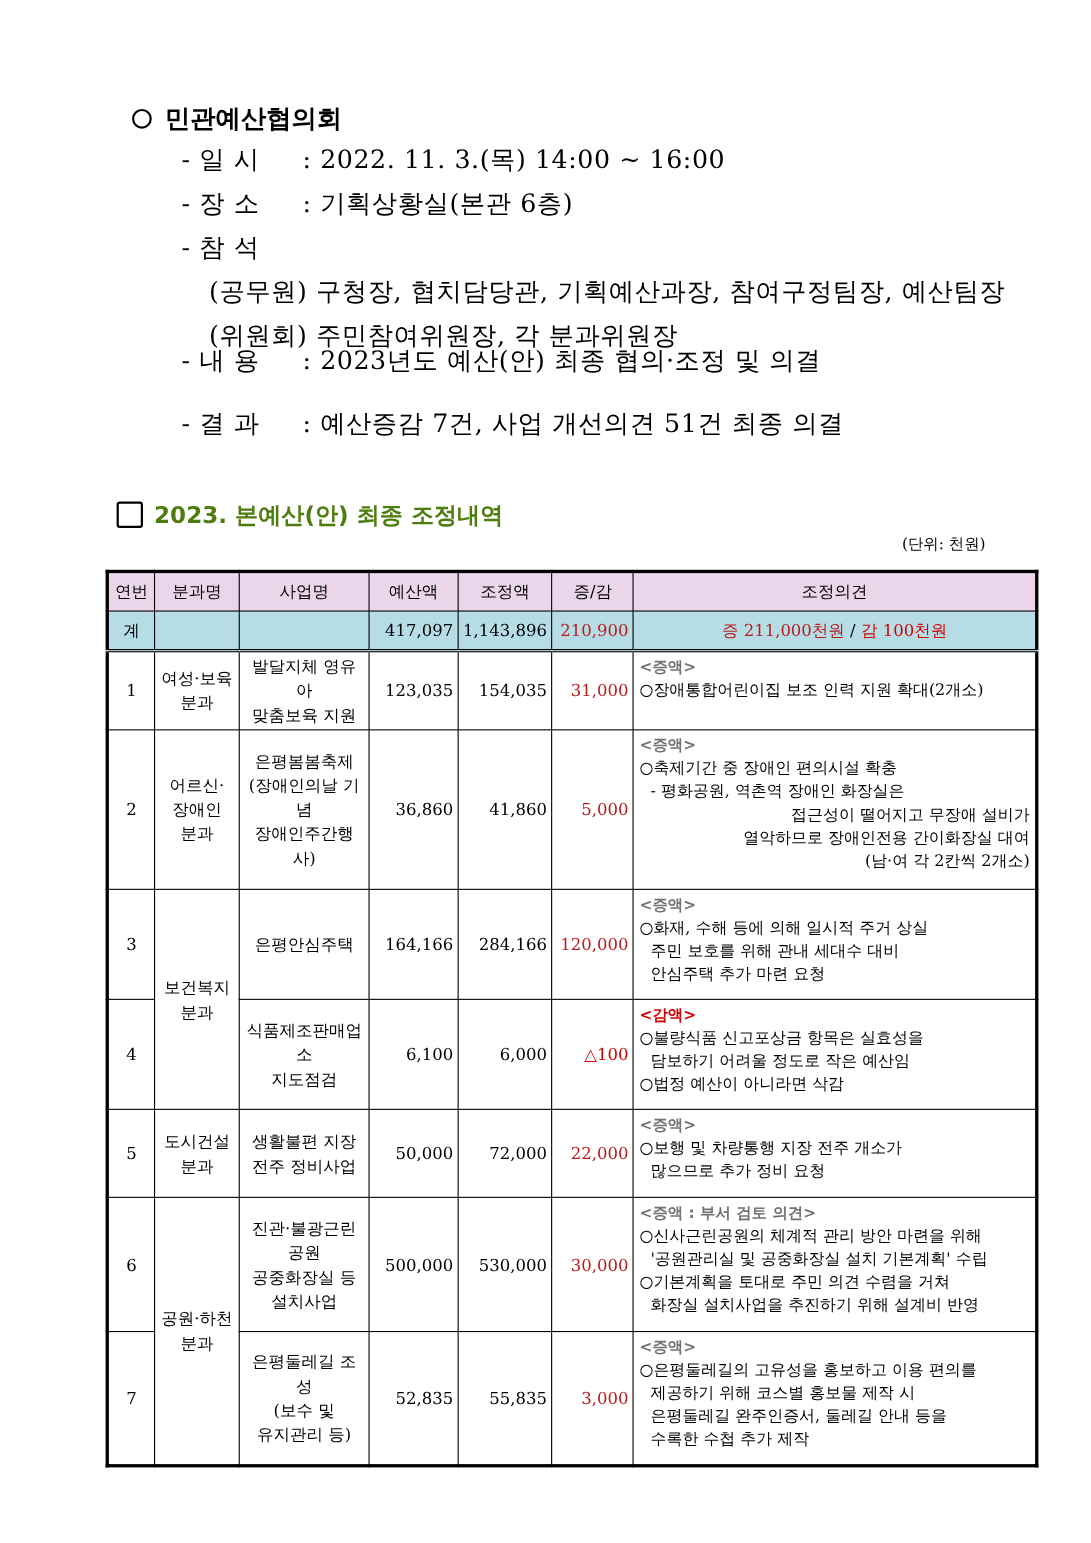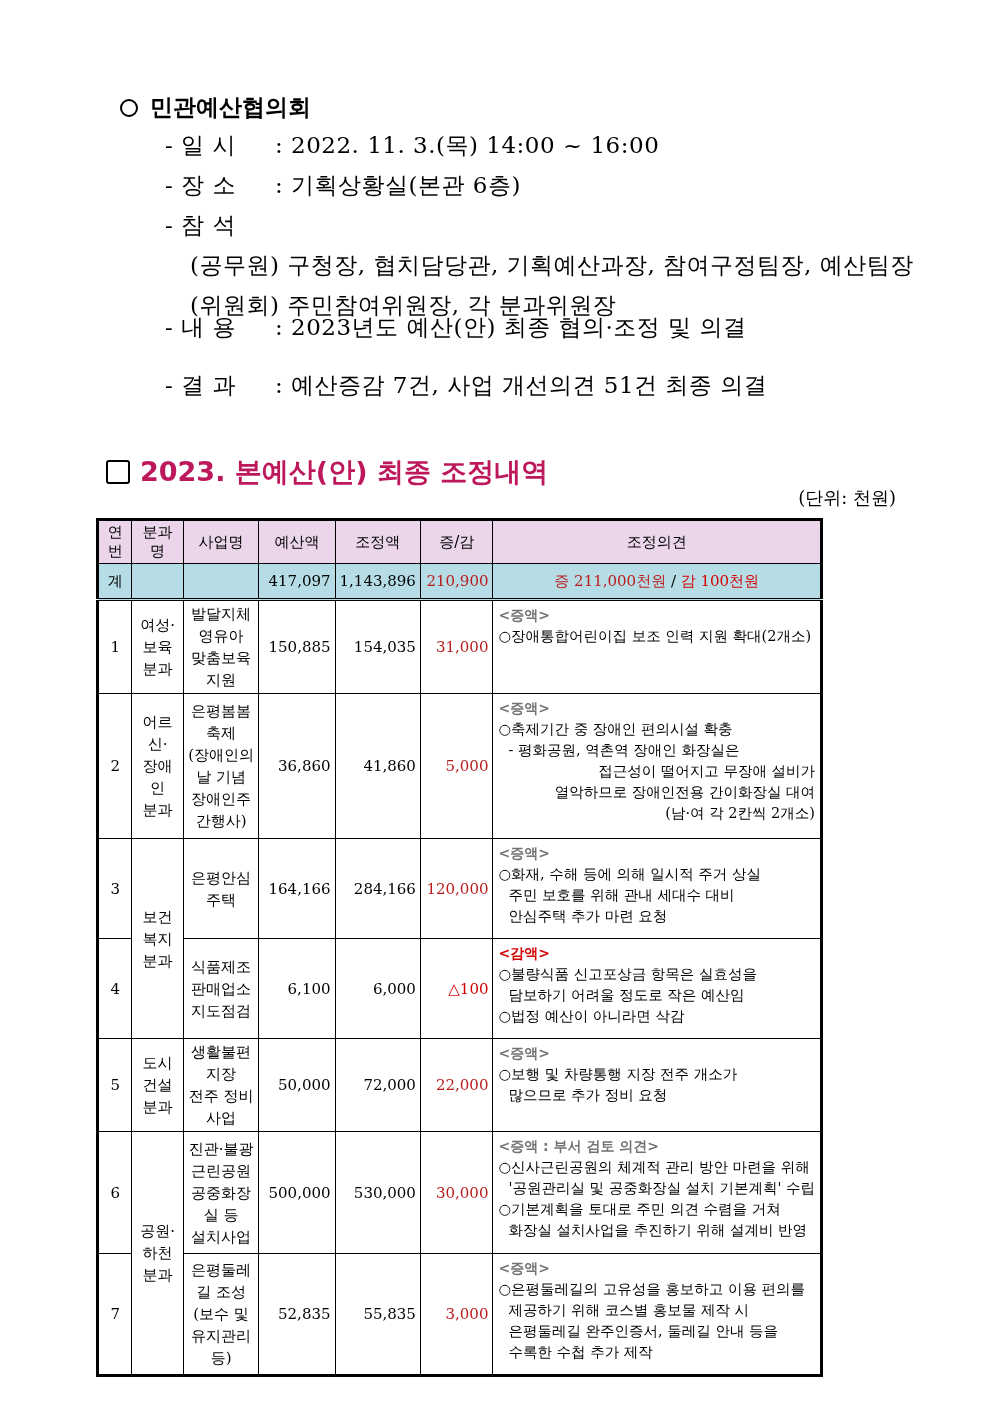--- a/index.html
+++ b/index.html
@@ -2,24 +2,24 @@
 <html><head>
 <meta charset="utf-8">
 <style>
   html, body { margin:0; padding:0; background:#ffffff; }
   body { width:992px; height:1403px; position:relative; font-family:"DejaVu Serif","Liberation Serif",serif; color:#000; overflow:hidden; }
   .sec { position:absolute; left:120px; top:92px; }
   .sec-title { font-family:"DejaVu Sans","Liberation Sans",sans-serif; font-weight:bold; font-size:23px; display:flex; align-items:center; gap:12px; }
   .circ { display:inline-block; width:14px; height:14px; border:2px solid #000; border-radius:50%; }
   .line { position:absolute; font-size:23px; white-space:nowrap; letter-spacing:0.5px;margin-left:20px; }
   .lbl { display:inline-block; width:110px; }
-  .h2 { position:absolute; left:106px; top:454px; display:flex; align-items:center; gap:10px; font-family:"DejaVu Sans","Liberation Sans",sans-serif; font-weight:bold; font-size:27px; color:#be185d; }
+  .h2 { position:absolute; left:106px; top:454px; display:flex; align-items:center; gap:10px; font-family:"DejaVu Sans","Liberation Sans",sans-serif; font-weight:bold; font-size:21px; color:#4d7c0f; }
   .box { display:inline-block; width:20px; height:20px; border:2px solid #000; border-radius:3px; }
-  .unit { position:absolute; right:96px; top:486px; font-size:18px; }
-  table { position:absolute; left:96px; top:518px; width:727px; border-collapse:collapse; font-size:15px; border:3px solid #000; }
+  .unit { position:absolute; right:96px; top:486px; font-size:14px; }
+  table { position:absolute; left:96px; top:518px; width:848px; border-collapse:collapse; font-size:15px; border:3px solid #000; }
   td, th { border:1px solid #000; padding:2px 4px; }
   thead th { background:#ead5ea; font-weight:normal; font-family:"DejaVu Sans","Liberation Sans",sans-serif; height:30px; font-size:15px; }
   tr.total td { background:#b6dde6; height:30px; border-bottom:3px double #000; }
   .c { text-align:center; }
   .r { text-align:right; }
   .blue { color:#b91c1c; }
   .red { color:#d40000; }
   .op { text-align:left; font-size:14.5px; line-height:21px; vertical-align:top; padding:4px 5px; }
   .tag { font-weight:bold; font-family:"DejaVu Sans","Liberation Sans",sans-serif; font-size:14px; }
   .tag.blue { color:#737373; }
@@ -88,21 +88,21 @@
     <tr style="height:58px">
       <td class="c">1</td>
       <td class="c multi">
           <div style="white-space:pre-line">여성·보육
 분과</div>
         </td>
       <td class="c multi">
           <div style="white-space:pre-line">발달지체 영유아
 맞춤보육 지원</div>
         </td>
-      <td class="r">150,885</td>
+      <td class="r">123,035</td>
       <td class="r">154,035</td>
       <td class="r blue">31,000</td>
       <td class="op">
         <div class="tag blue">&lt;증액&gt;</div>
         <div>○장애통합어린이집 보조 인력 지원 확대(2개소)</div>
       </td>
     </tr>
 
     <tr style="height:145px">
       <td class="c">2</td>

